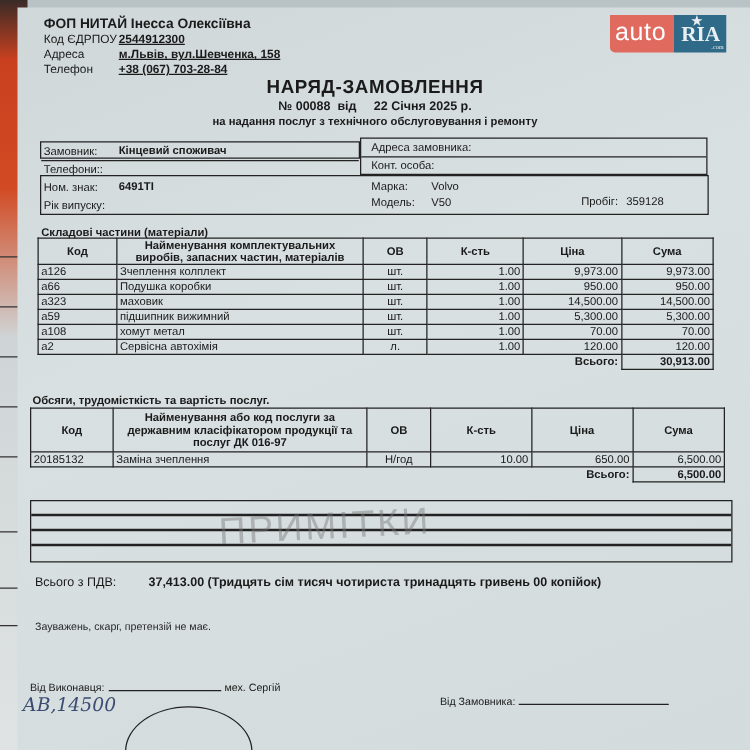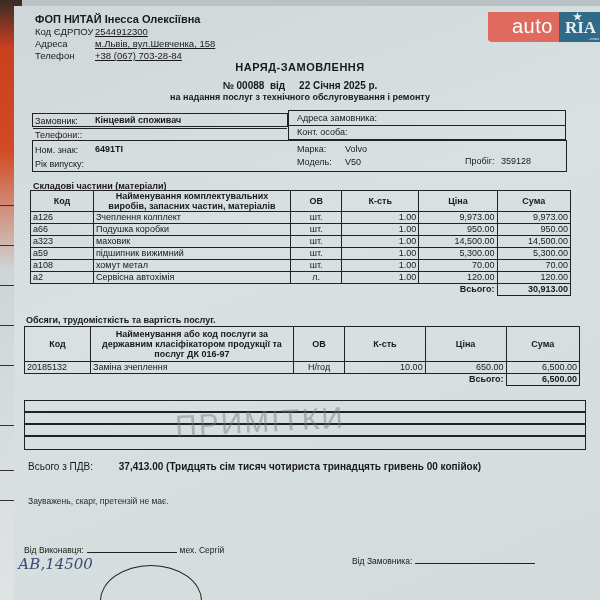--- a/index.html
+++ b/index.html
@@ -14,38 +14,38 @@
   }
   .edge-left .line { position: absolute; left: 0; width: 22px; height: 1px; background: #333; }
   .paper {
     position: absolute; left: 14px; top: 6px; width: 590px; height: 600px;
     background: linear-gradient(160deg, #cfd7d9 0%, #d9e0e1 40%, #d3dbdc 100%);
   }
   .logo {
     position: absolute; left: 488px; top: 12px; height: 30px; display: flex;
   }
   .logo .auto {
-    background: #e06a5e; color: #fff; font-size: 20px; padding: 3px 6px 0 24px; height: 27px;
+    background: #e06a5e; color: #fff; font-size: 20px; padding: 3px 6px 0 4px; height: 27px;
     letter-spacing: 0.5px; border-radius: 0 0 0 4px;
   }
   .logo .ria {
     background: #2f6b88; color: #e8eef2; font-family: "Liberation Serif", serif; font-weight: bold;
     font-size: 17px; padding: 6px 6px 0 6px; height: 24px; position: relative; width: 30px;
   }
   .logo .ria .star { position: absolute; left: 14px; top: -1px; font-size: 10px; }
   .logo .ria .com { position: absolute; right: 2px; bottom: 1px; font-size: 5px; font-weight: normal; }
 
   .hdr { position: absolute; left: 35px; top: 13px; font-size: 9.5px; }
   .hdr .firm { font-weight: bold; font-size: 11px; }
   .hdr .row { display: flex; margin-top: 1px; }
   .hdr .lbl { width: 60px; }
-  .hdr .val { font-weight: normal; text-decoration: underline; }
+  .hdr .val { font-weight: bold; text-decoration: underline; }
 
   .title { position: absolute; left: 0; width: 600px; text-align: center; }
-  .t1 { top: 61px; font-size: 11px; font-weight: bold; letter-spacing: 0.5px; }
+  .t1 { top: 61px; font-size: 15px; font-weight: bold; letter-spacing: 0.5px; }
   .t2 { top: 80px; font-size: 10px; font-weight: bold; }
   .t3 { top: 92px; font-size: 9px; font-weight: bold; }
 
   .box { position: absolute; border: 1.5px solid #222; box-sizing: border-box; font-size: 9px; }
   .box .cell { position: absolute; }
 
   table.grid { position: absolute; border-collapse: collapse; font-size: 9px; }
   table.grid td, table.grid th { border: 1px solid #222; padding: 0 2px; height: 11px; line-height: 11px; }
   table.grid th { font-weight: bold; text-align: center; line-height: 10px; }
   .r { text-align: right; }

